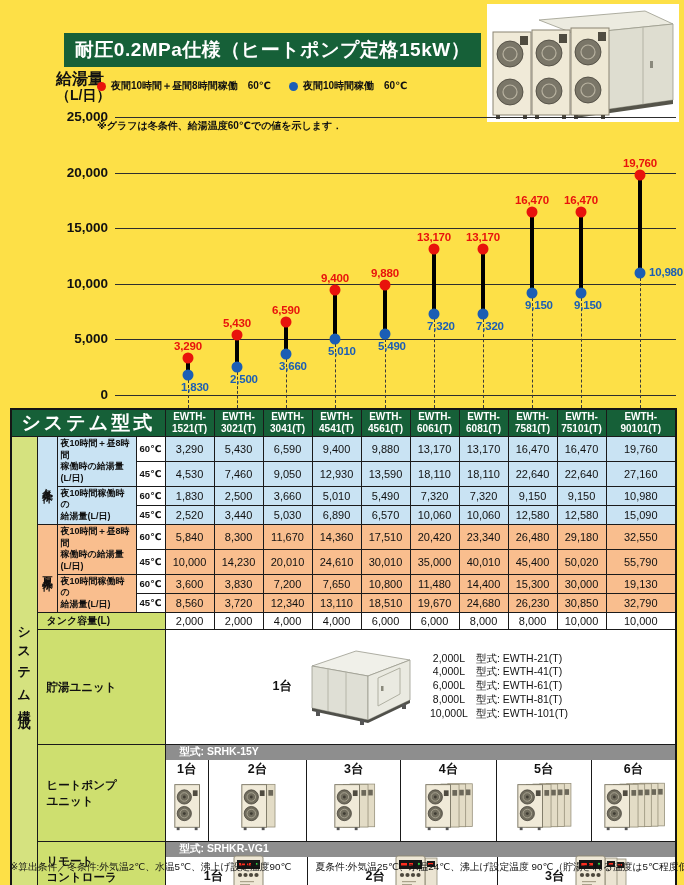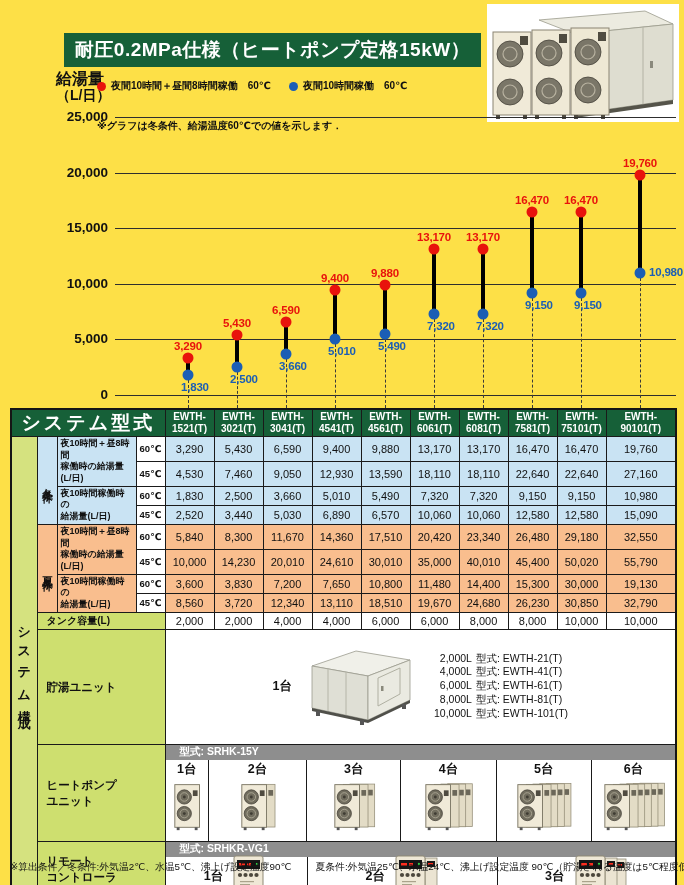--- a/index.html
+++ b/index.html
@@ -55,21 +55,21 @@
   .desc{font-size:9px;font-weight:bold;text-align:left;padding:1px 3px;line-height:1.3;white-space:pre-line;vertical-align:middle;}
   .temp{background:#fff;font-size:9.5px;font-weight:bold;text-align:center;}
   .syscol{background:#D5E27F;text-align:center;vertical-align:middle;}
   .syscol .vtext{font-size:13px;font-weight:bold;letter-spacing:6px;line-height:1;}
   .tanklabel{background:#CEDF6F;font-size:10px;font-weight:bold;text-align:left;padding-left:9px;}
   .syslabel{background:#CEDF6F;font-size:11.5px;font-weight:bold;text-align:left;padding-left:9px;line-height:1.4;white-space:pre-line;vertical-align:middle;}
   .syscontent{background:#fff;vertical-align:top;}
   .storage-flex{display:flex;align-items:center;justify-content:center;gap:14px;height:113px;}
   .qty{font-size:12.5px;font-weight:bold;}
   .opt-list{font-size:10.5px;line-height:13.8px;white-space:nowrap;}
-  .opt-list .cap{display:inline-block;width:46px;text-align:right;margin-right:4px;}
+  .opt-list .cap{display:inline-block;width:46px;text-align:center;margin-right:4px;}
   .graybar{height:15px;background:#8E8E8E;color:#fff;font-size:10.5px;font-weight:bold;display:flex;align-items:center;padding-left:14px;}
   .hp-row{display:flex;height:81px;}
   .hp-cell{box-sizing:border-box;display:flex;flex-direction:column;align-items:center;padding-top:1px;border-left:1px solid #1a1a1a;}
   .hp-cell:first-child{border-left:none;}
   .rc-row{display:flex;height:40px;}
   .rc-cell{box-sizing:border-box;display:flex;align-items:center;justify-content:center;gap:9px;border-left:1px solid #1a1a1a;}
   .rc-cell:first-child{border-left:none;}
 
   .footnote{position:absolute;left:10px;top:861px;width:672px;font-size:9.8px;white-space:nowrap;}
   .footnote .fr{margin-left:24px;}

